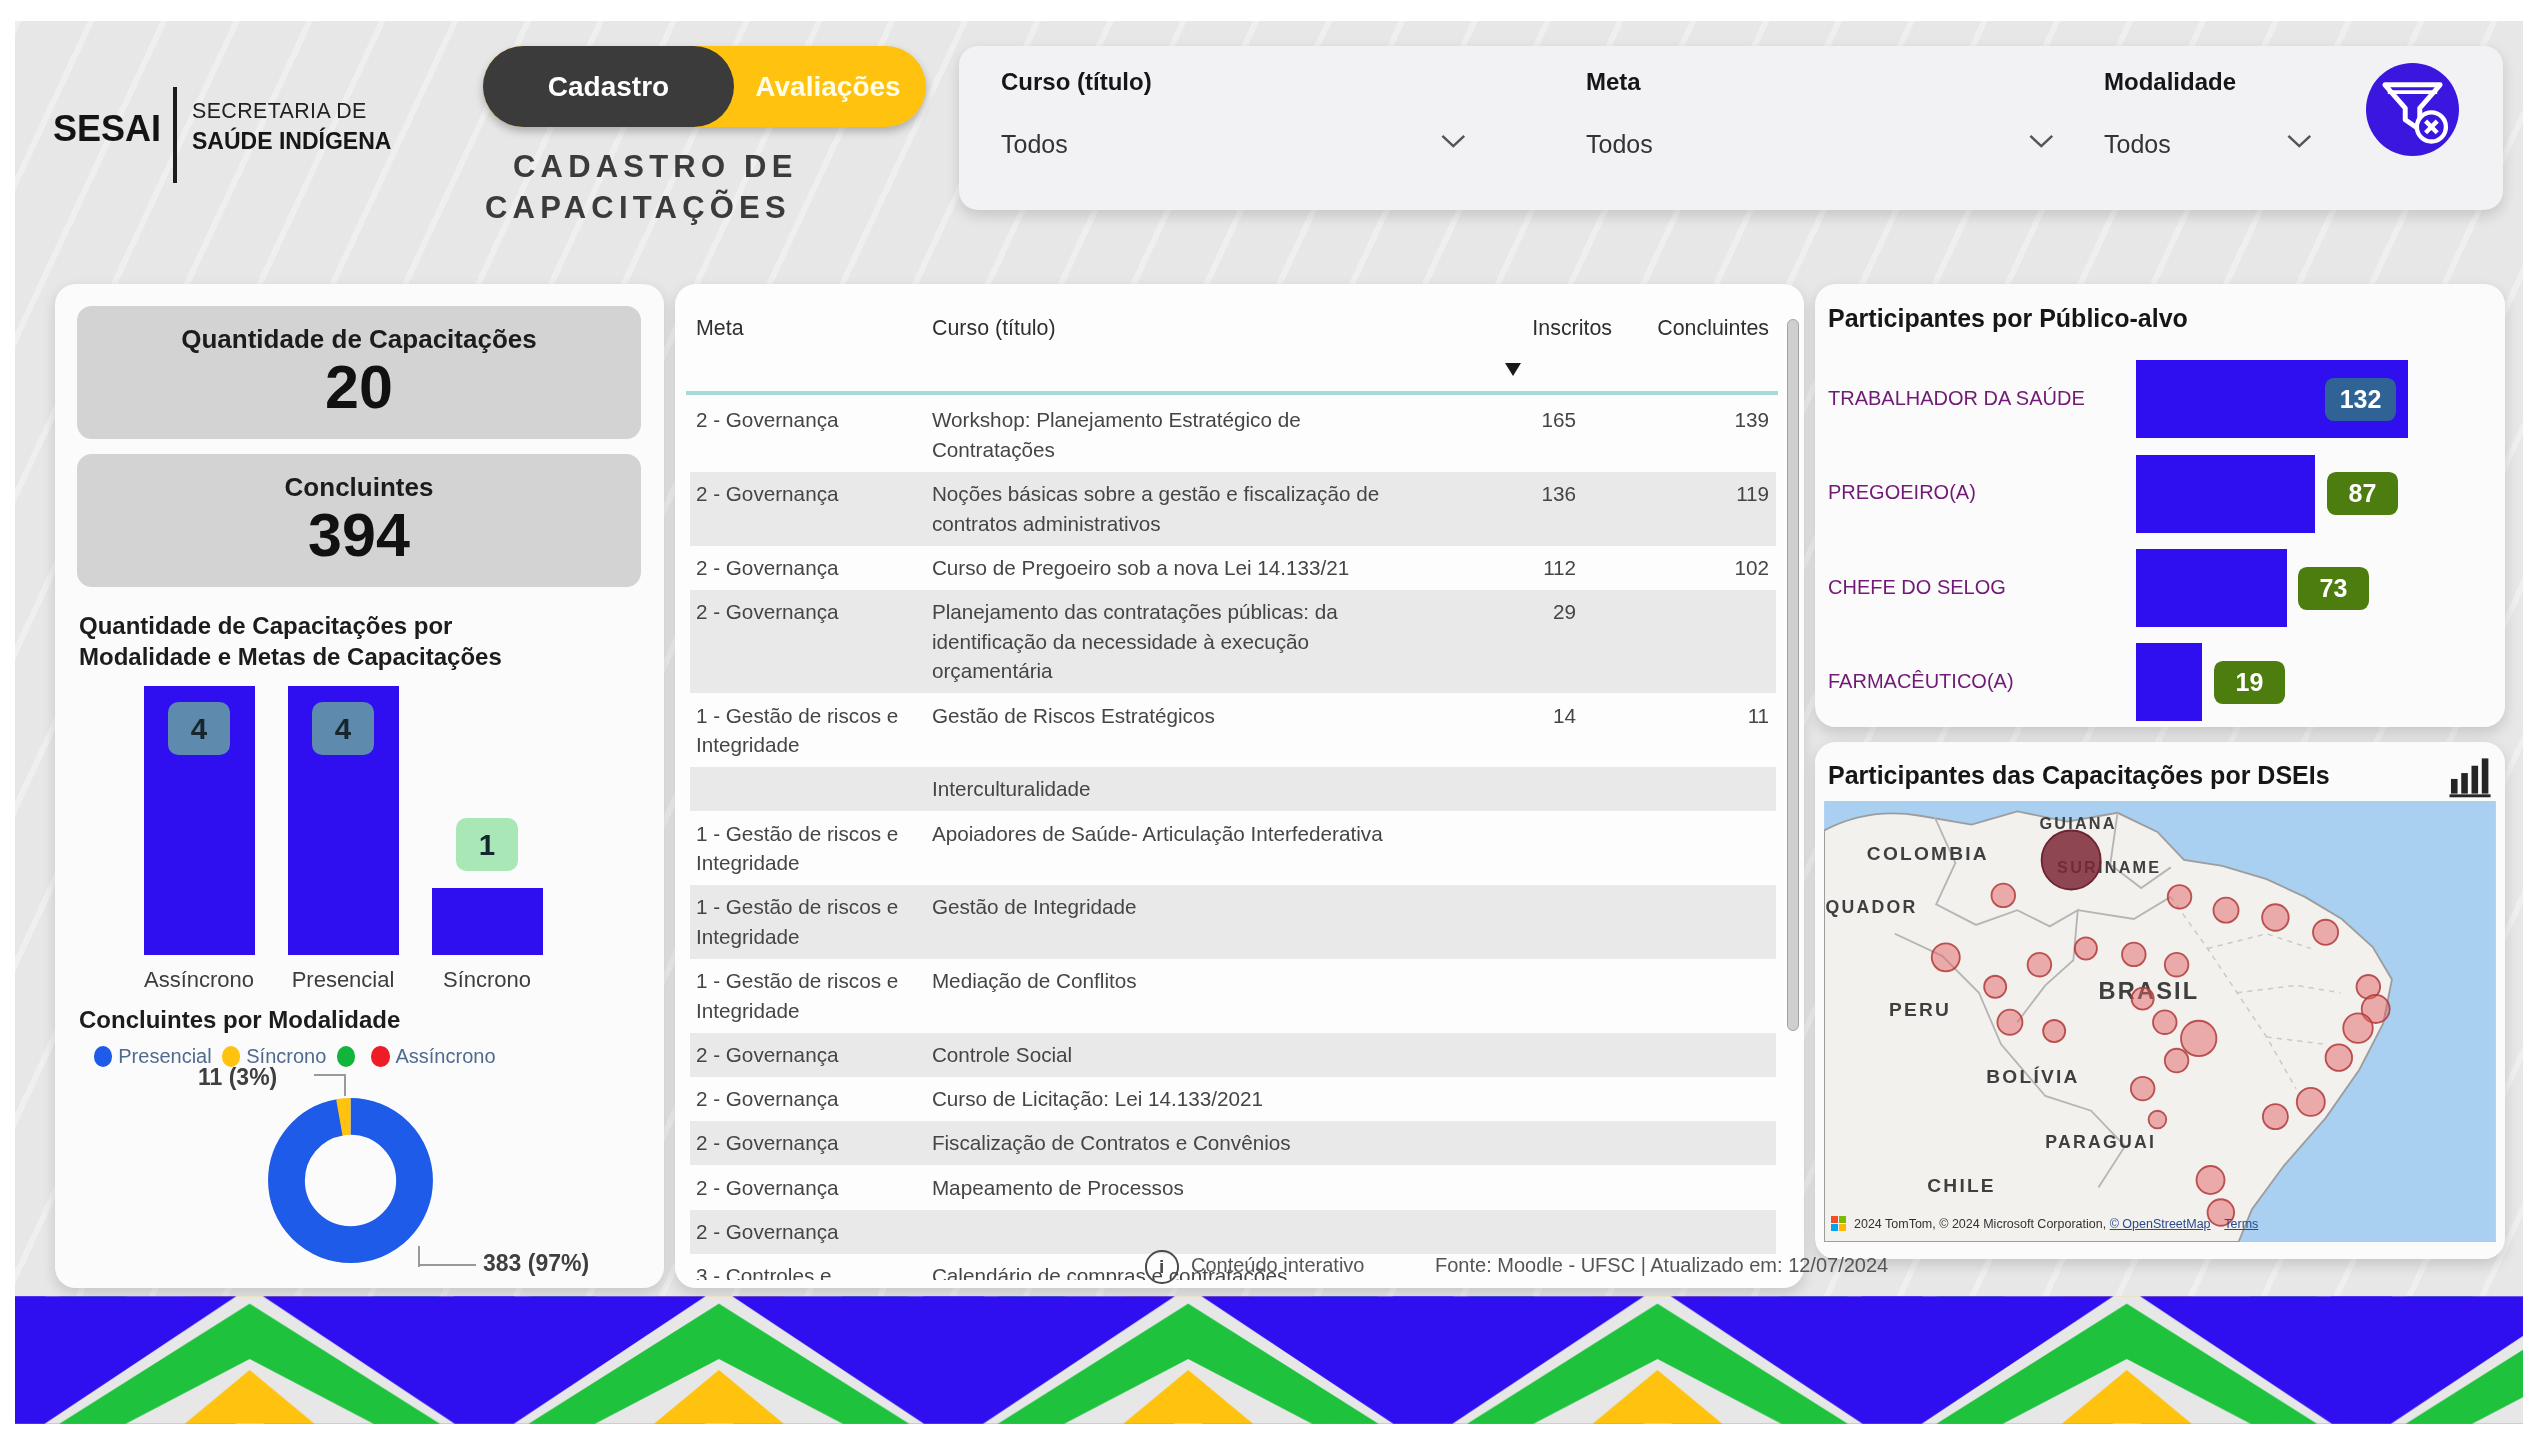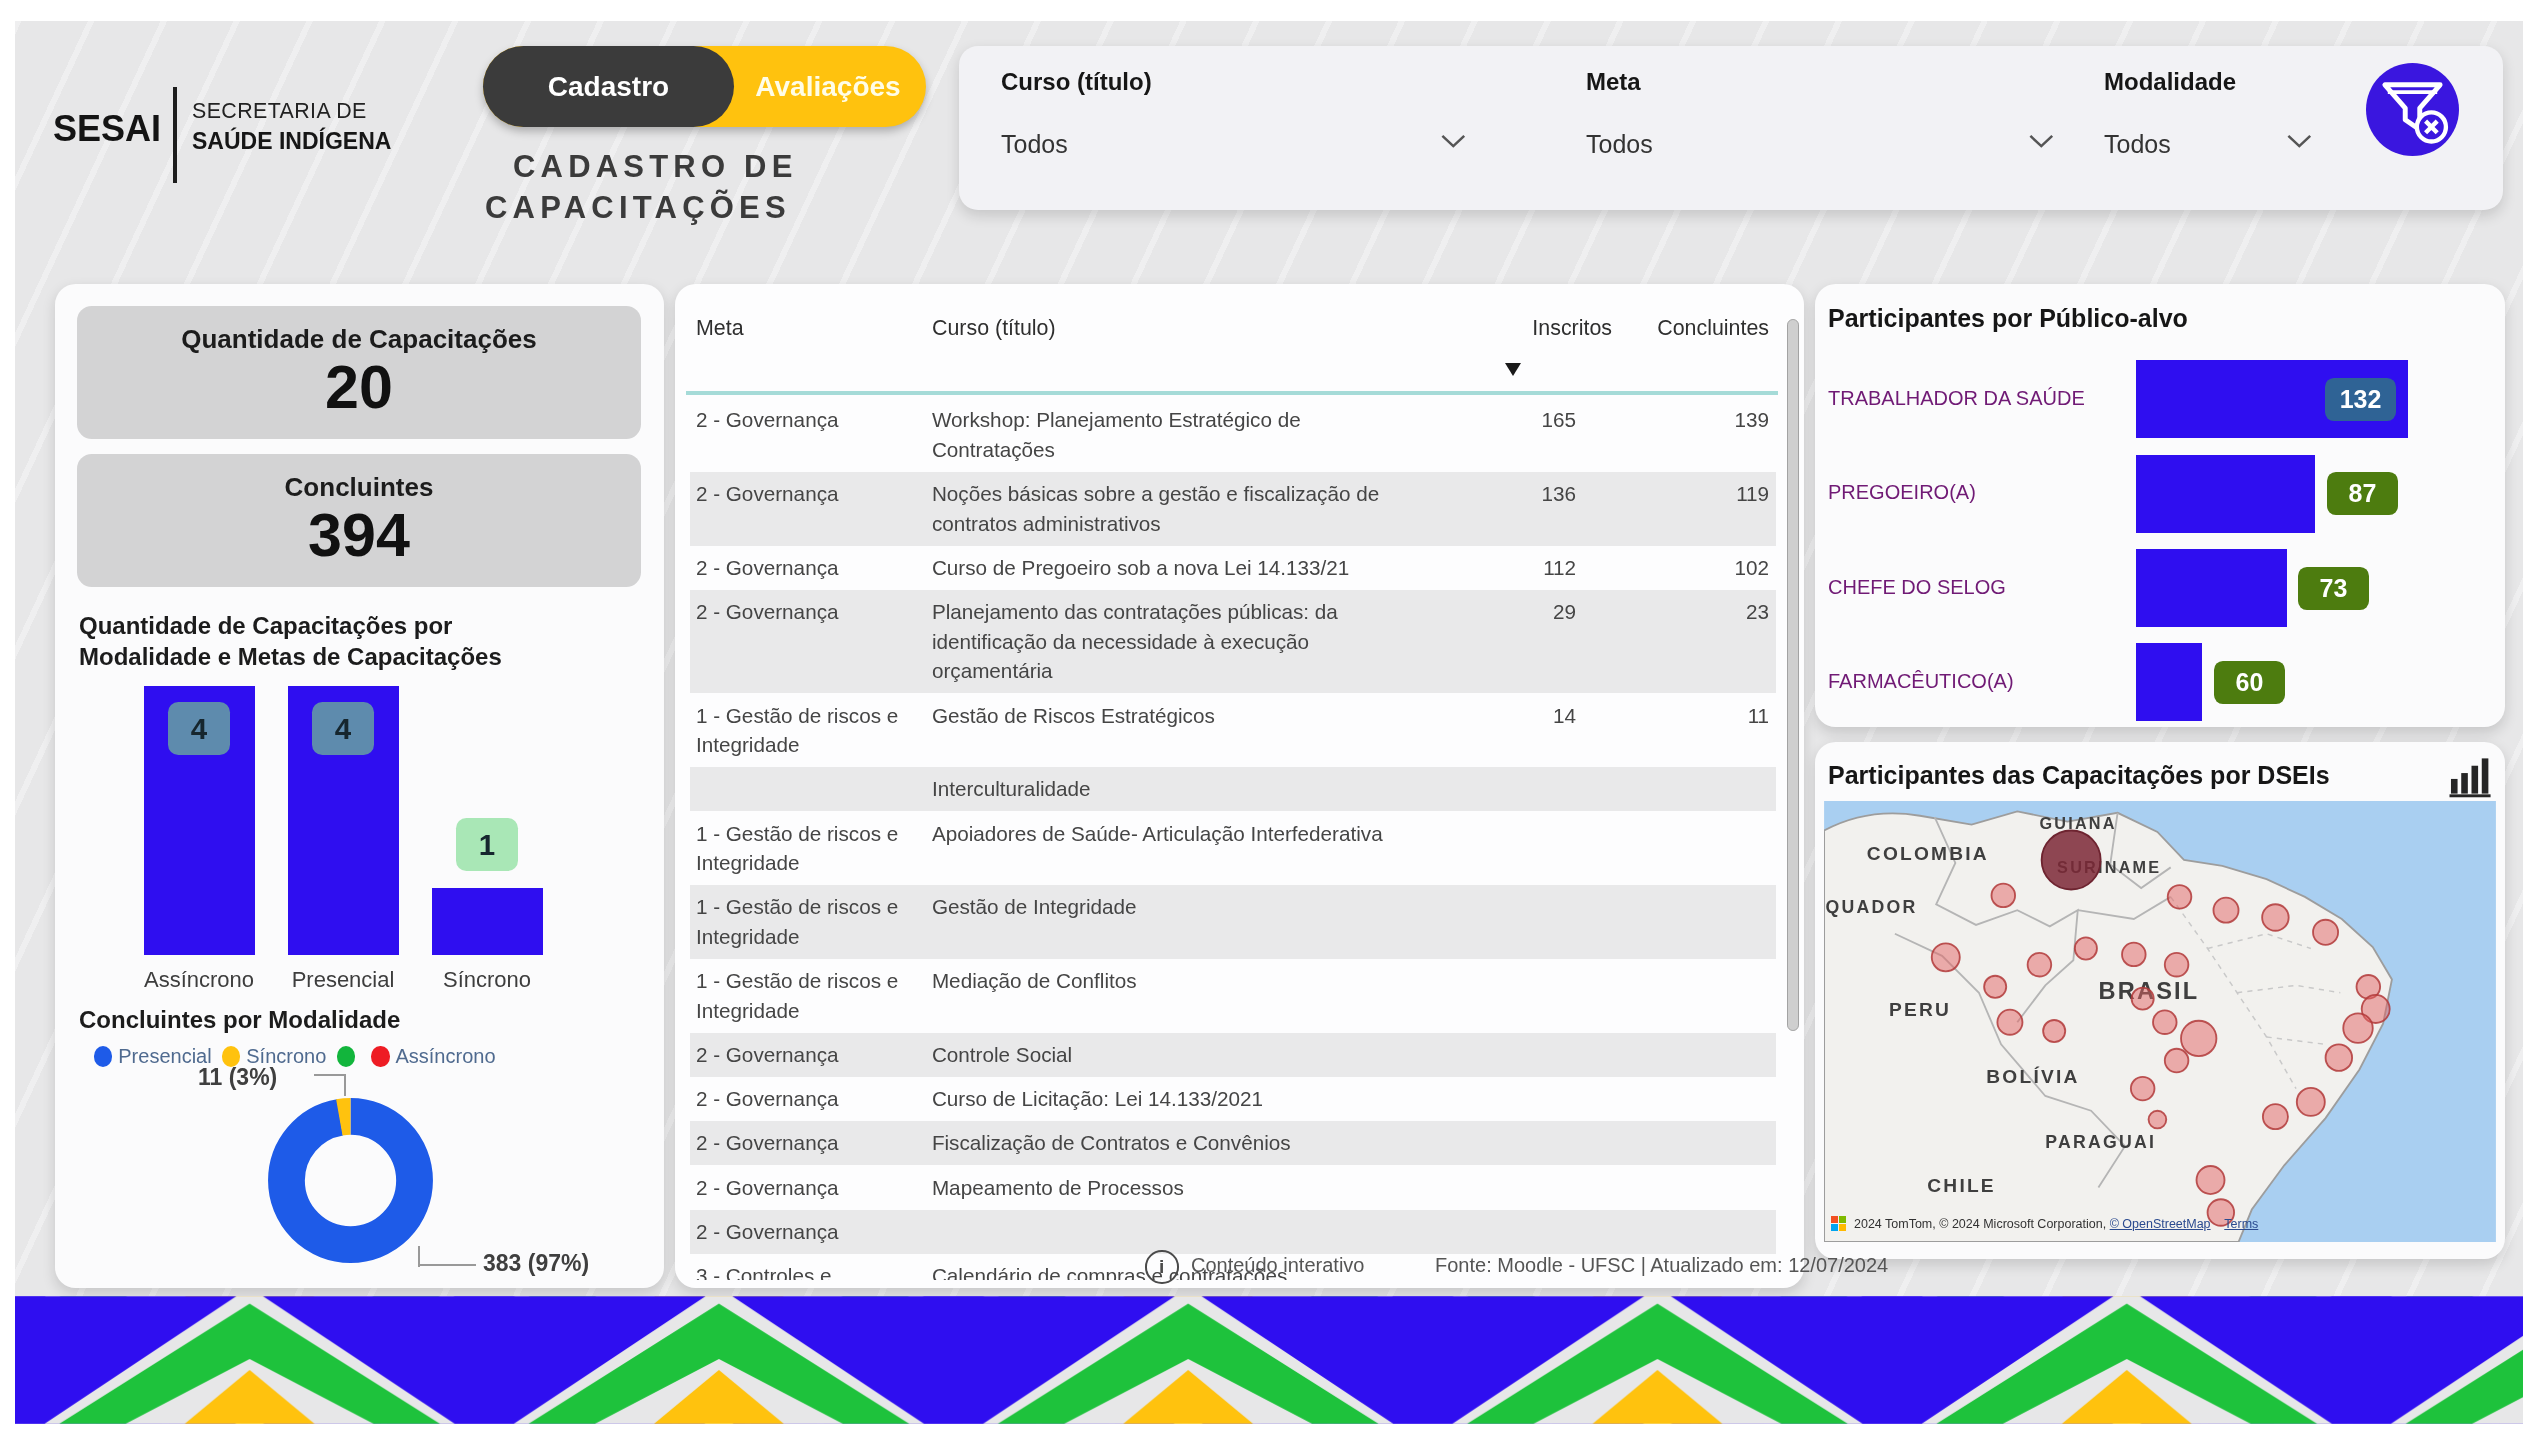--- a/index.html
+++ b/index.html
@@ -188,21 +188,20 @@
       <div class="t-row">
       <div class="t-cell c-meta">2 - Governança</div>
       <div class="t-cell c-curso">Curso de Pregoeiro sob a nova Lei 14.133/21</div>
       <div class="t-cell c-ins">112</div>
       <div class="t-cell c-con">102</div>
     </div>
       <div class="t-row">
       <div class="t-cell c-meta">2 - Governança</div>
       <div class="t-cell c-curso">Planejamento das contratações públicas: da identificação da necessidade à execução orçamentária</div>
       <div class="t-cell c-ins">29</div>
-      <div class="t-cell c-con">23</div>
     </div>
       <div class="t-row">
       <div class="t-cell c-meta">1 - Gestão de riscos e Integridade</div>
       <div class="t-cell c-curso">Gestão de Riscos Estratégicos</div>
       <div class="t-cell c-ins">14</div>
       <div class="t-cell c-con">11</div>
     </div>
       <div class="t-row">
       <div class="t-cell c-meta"></div>
       <div class="t-cell c-curso">Interculturalidade</div>
@@ -273,21 +272,21 @@
   <div class="p-label" style="left:1828px;top:576px;">CHEFE DO SELOG</div>
   <div class="p-label" style="left:1828px;top:670px;">FARMACÊUTICO(A)</div>
 
   <div class="p-bar" style="left: 2136px; top: 360px; width: 272px; height: 78px;"></div>
   <div class="p-bar" style="left: 2136px; top: 455px; width: 179px; height: 78px;"></div>
   <div class="p-bar" style="left: 2136px; top: 549px; width: 151px; height: 78px;"></div>
   <div class="p-bar" style="left: 2136px; top: 643px; width: 66px; height: 78px;"></div>
   <div class="p-badge p-badge-dark" style="left: 2325px; top: 378px;">132</div>
   <div class="p-badge p-badge-mint" style="left: 2327px; top: 472px;">87</div>
   <div class="p-badge p-badge-mint" style="left: 2298px; top: 567px;">73</div>
-  <div class="p-badge p-badge-mint" style="left: 2214px; top: 661px;">60</div>
+  <div class="p-badge p-badge-mint" style="left: 2214px; top: 661px;">19</div>
 
   <div class="card" style="left:1815px;top:742px;width:690px;height:517px;"></div>
   <div class="abs panel-title" style="left:1828px;top:761px;">Participantes das Capacitações por DSEIs</div>
   <svg class="abs" style="left:2448px;top:754px;width:47px;height:44px;" viewBox="0 0 64 60">
     <g fill="#252525">
       <rect x="4" y="34" width="9" height="20"></rect>
         <rect x="18" y="26" width="9" height="28"></rect>
       <rect x="32" y="16" width="9" height="38"></rect>
         <rect x="46" y="6" width="9" height="48"></rect>
       <rect x="2" y="55" width="56" height="4"></rect>

